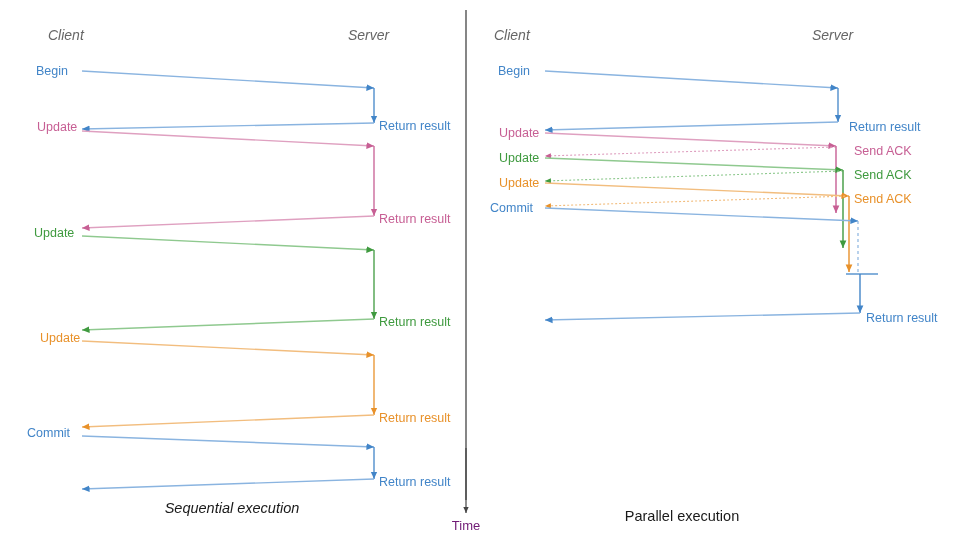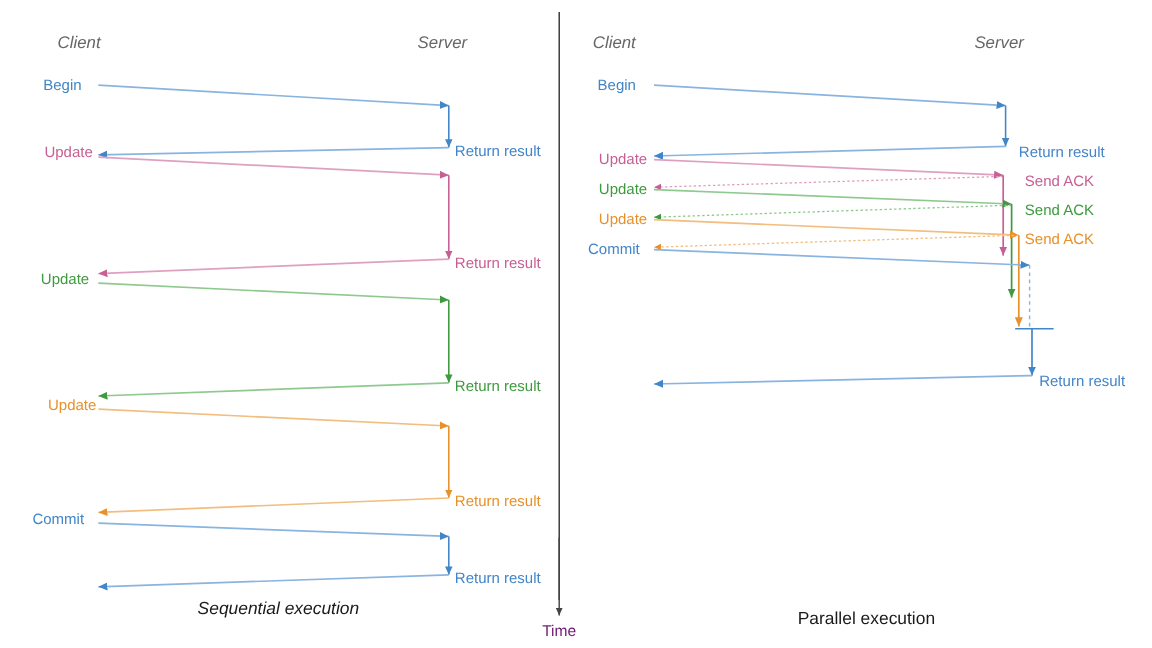--- a/index.html
+++ b/index.html
@@ -120,21 +120,21 @@
       <div class="lbl" style="left: 37px; top: 120px; color: rgb(199, 95, 148);">Update</div>
       <div class="lbl" style="left: 379px; top: 212px; color: rgb(199, 95, 148);">Return result</div>
       <div class="lbl" style="left: 34px; top: 226px; color: rgb(63, 154, 63);">Update</div>
       <div class="lbl" style="left: 379px; top: 315px; color: rgb(63, 154, 63);">Return result</div>
       <div class="lbl" style="left: 40px; top: 331px; color: rgb(232, 145, 42);">Update</div>
       <div class="lbl" style="left: 379px; top: 411px; color: rgb(232, 145, 42);">Return result</div>
       <div class="lbl" style="left: 27px; top: 426px; color: rgb(66, 133, 200);">Commit</div>
       <div class="lbl" style="left: 379px; top: 475px; color: rgb(66, 133, 200);">Return result</div>
       <div class="hdr" style="left: 494px; top: 27px; color: rgb(102, 102, 102);">Client</div>
       <div class="hdr" style="left: 812px; top: 27px; color: rgb(102, 102, 102);">Server</div>
-      <div class="cap" style="left: 722px; top: 508px;">Parallel execution</div>
+      <div class="cap" style="left: 682px; top: 508px;">Parallel execution</div>
       <div class="lbl" style="left: 498px; top: 64px; color: rgb(66, 133, 200);">Begin</div>
       <div class="lbl" style="left: 849px; top: 120px; color: rgb(66, 133, 200);">Return result</div>
       <div class="lbl" style="left: 499px; top: 126px; color: rgb(199, 95, 148);">Update</div>
       <div class="lbl" style="left: 854px; top: 144px; color: rgb(199, 95, 148);">Send ACK</div>
       <div class="lbl" style="left: 499px; top: 151px; color: rgb(63, 154, 63);">Update</div>
       <div class="lbl" style="left: 854px; top: 168px; color: rgb(63, 154, 63);">Send ACK</div>
       <div class="lbl" style="left: 499px; top: 176px; color: rgb(232, 145, 42);">Update</div>
       <div class="lbl" style="left: 854px; top: 192px; color: rgb(232, 145, 42);">Send ACK</div>
       <div class="lbl" style="left: 490px; top: 201px; color: rgb(66, 133, 200);">Commit</div>
       <div class="lbl" style="left: 866px; top: 311px; color: rgb(66, 133, 200);">Return result</div>

